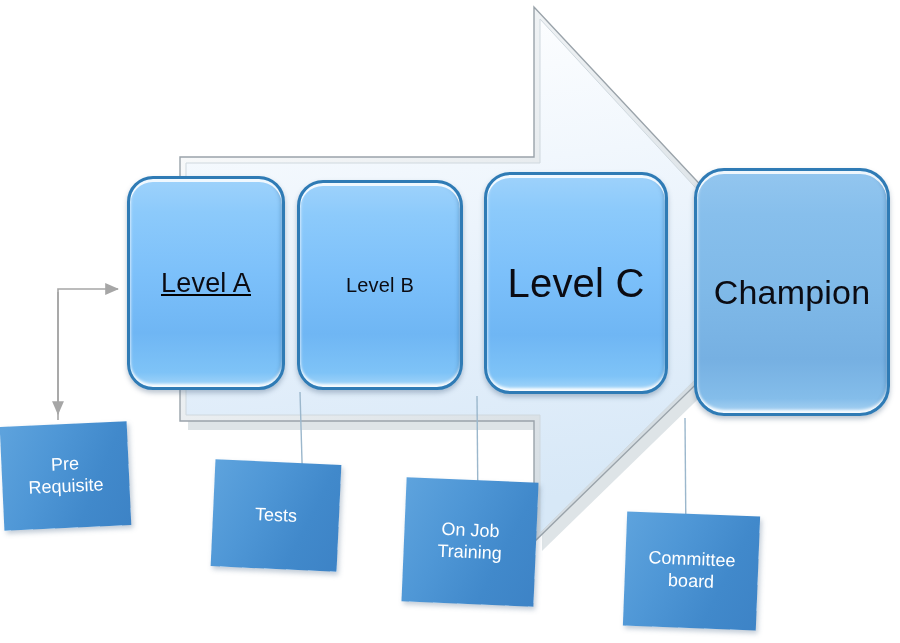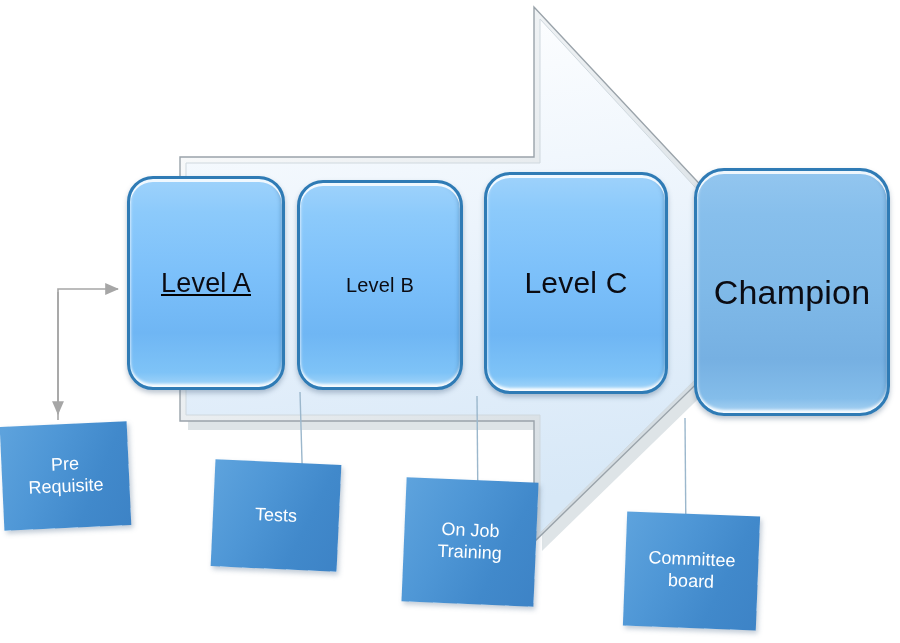--- a/index.html
+++ b/index.html
@@ -80,21 +80,21 @@
         #87bfec 18%,
         #7fb9e8 50%,
         #76b0e2 78%,
         #84bdea 94%,
         #a9d3f3 100%);
     text-align: center;
   }
 
   #box-a .level-label { font-size: 27px; }
   #box-b .level-label { font-size: 20px; }
-  #box-c .level-label { font-size: 30px; }
+  #box-c .level-label { font-size: 40px; }
   #box-d .level-label { font-size: 34px; }
 
   
   .tag-box {
     position: absolute;
     box-sizing: border-box;
     display: flex;
     align-items: center;
     justify-content: center;
     text-align: center;

